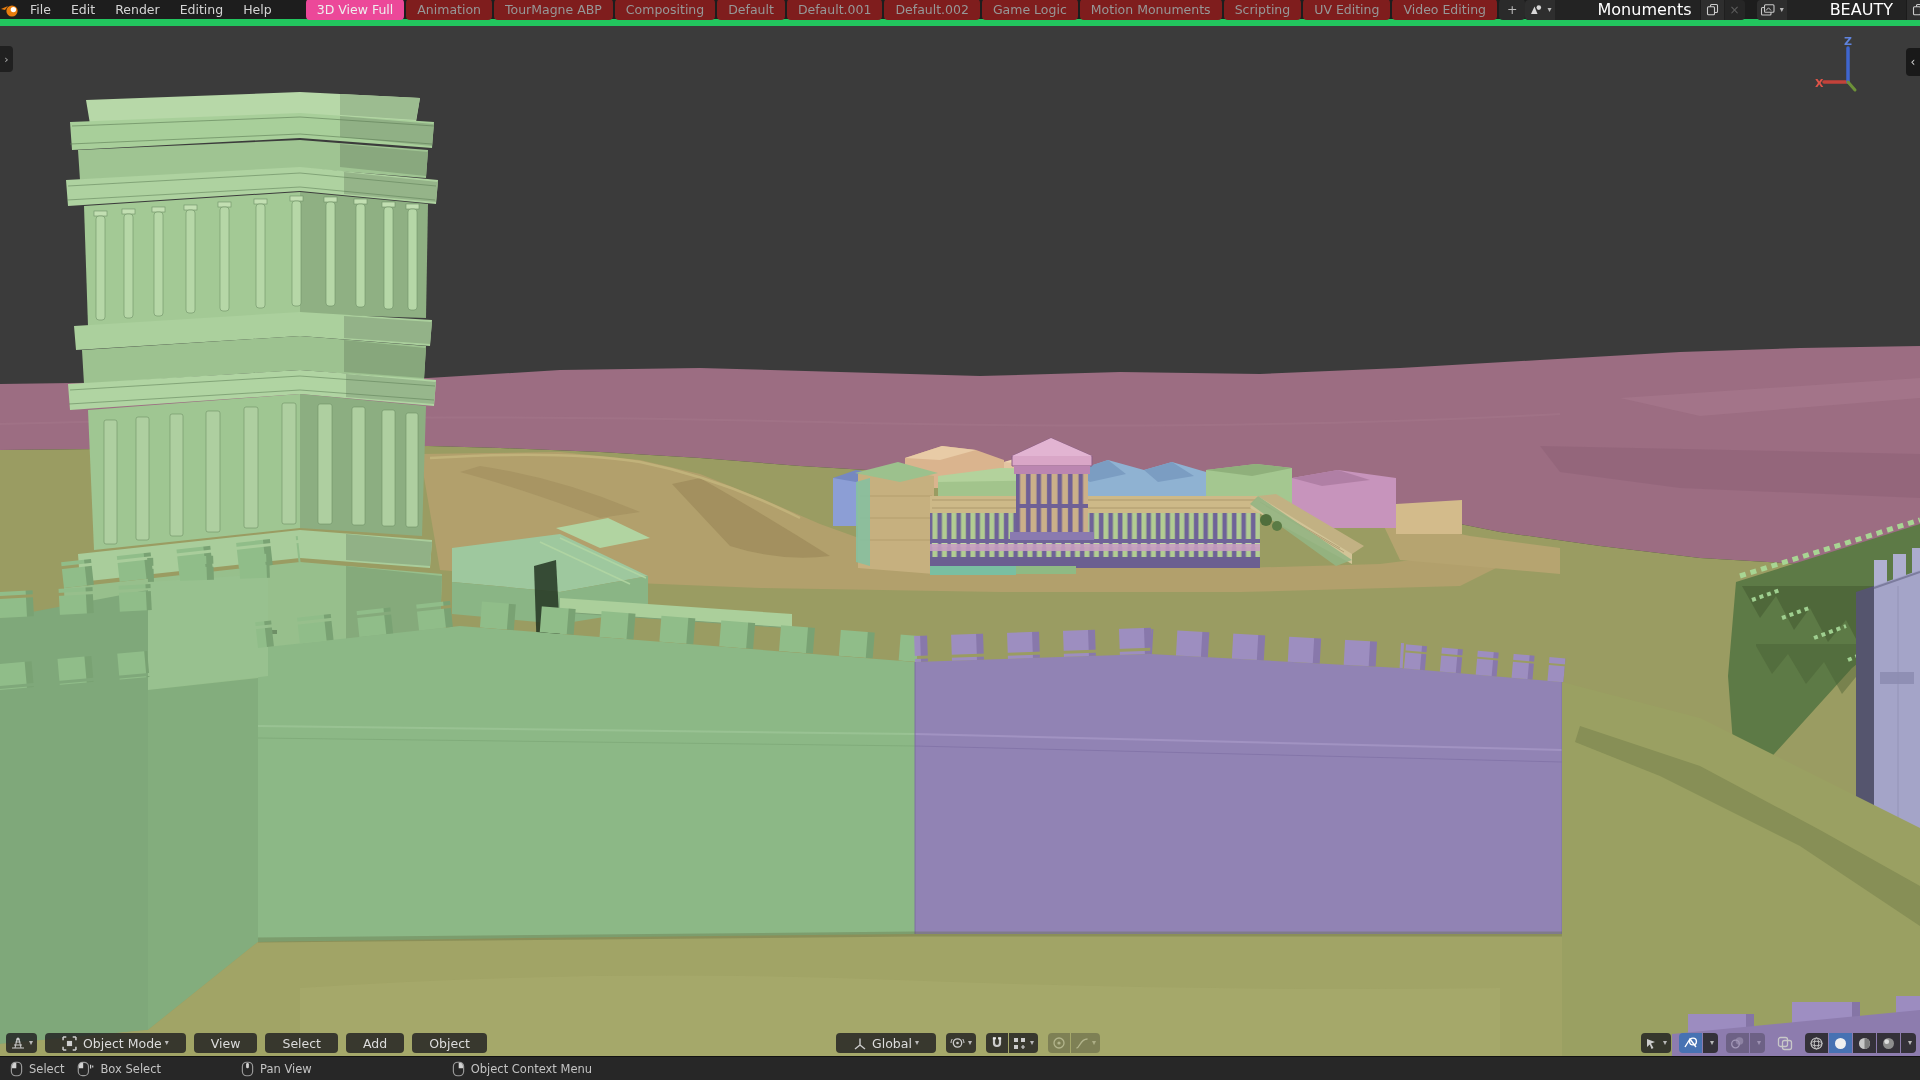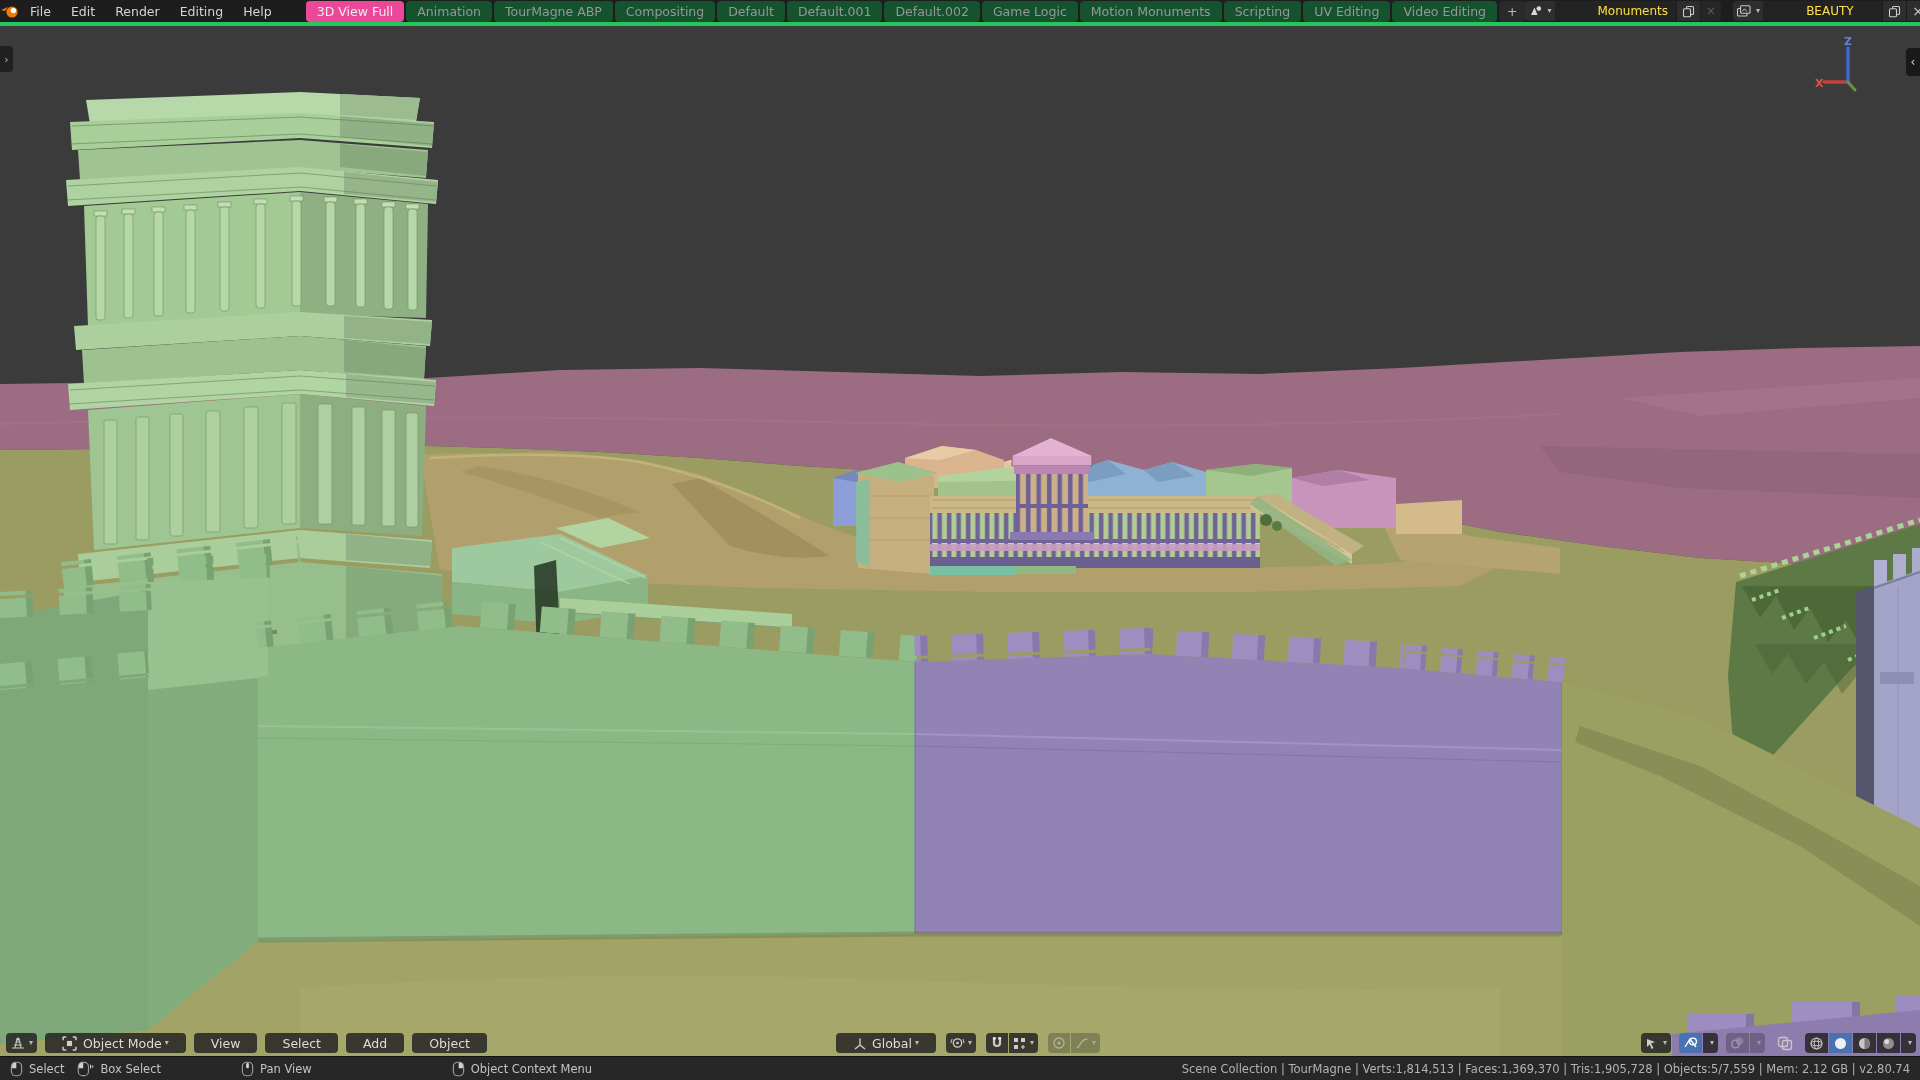--- a/index.html
+++ b/index.html
@@ -1,30 +1,30 @@
 <!DOCTYPE html>
 <html><head>
 <meta charset="utf-8">
 <style>
   * { margin:0; padding:0; box-sizing:border-box; }
   html,body { width:1920px; height:1080px; overflow:hidden; background:#3b3b3b;
               font-family:"DejaVu Sans","Liberation Sans",sans-serif; }
   .topbar { position:absolute; top:0; left:0; right:0; height:26px; background:#1d1d1d;
-            border-bottom:4px solid #22c55e; display:flex; align-items:center; z-index:30; }
+            border-bottom:7px solid #22c55e; display:flex; align-items:center; z-index:30; }
   .logo { width:30px; display:flex; justify-content:center; align-items:center; }
   .menus { display:flex; align-items:center; }
   .menu-item { color:#d4d4d4; font-size:12.5px; padding:4px 10px; border-radius:3px; }
   .tabs { display:flex; align-items:center; gap:2px; margin-left:24px; }
-  .tab { background:#14532d; color:#979797; font-size:12.5px; padding:3px 11px; border-radius:4px; white-space:nowrap; }
+  .tab { background:#7f1d1d; color:#979797; font-size:12.5px; padding:3px 11px; border-radius:4px; white-space:nowrap; }
   .tab.active { background:#ec4899; color:#eeeeee; }
   .tab.plus { padding:3px 8px; color:#b9b9b9; background:#2a2a2a; }
   .topbar-right { margin-left:auto; display:flex; gap:12px; padding-right:4px; }
   .id-block { display:flex; align-items:stretch; background:#232323; border-radius:4px; height:20px; overflow:hidden; }
   .id-icon-btn { display:flex; align-items:center; background:#2e2e2e; padding:0 3px; gap:1px; }
-  .id-text { color:#fde047; font-size:12px; padding:0 8px; display:flex; align-items:center; min-width:84px;margin-left:35px; }
+  .id-text { color:#ffffff; font-size:16px; padding:0 8px; display:flex; align-items:center; min-width:84px;margin-left:35px; }
   .id-action { color:#c9c9c9; padding:0 5px; background:#2e2e2e; display:flex; align-items:center; border-left:1px solid #1b1b1b; font-size:12px; }
   .dim { opacity:.35; }
   .caret { font-size:8px; color:#b9b9b9; margin-left:3px; line-height:1; }
 
   .viewport { position:absolute; top:26px; bottom:24px; left:0; right:0; overflow:hidden; background:#3b3b3b; }
   .scene { position:absolute; inset:0; width:100%; height:100%; }
 
   .tool-toggle { position:absolute; left:0; top:20px; width:13px; height:26px; background:#202020;
                  border-radius:0 4px 4px 0; color:#b5b5b5; display:flex; align-items:center; justify-content:center;
                  font-size:11px; z-index:10; }
@@ -555,14 +555,13 @@
     </svg>
     <span>Pan View</span>
   </span>
   <span class="hint" style="margin-left:140px">
     <svg width="13" height="16" viewBox="0 0 12 15">
       <rect x="1.2" y="1.2" width="9.6" height="12.6" rx="4" fill="none" stroke="#9a9a9a" stroke-width="1.1"></rect>
       <path d="M6.2,1.6 H7.4 Q10.2,1.6 10.2,5 V6.8 H6.2 Z" fill="#d2d2d2"></path>
     </svg>
     <span>Object Context Menu</span>
   </span>
-  <span class="stats">Scene Collection | TourMagne | Verts:1,814,513 | Faces:1,369,370 | Tris:1,905,728 | Objects:5/7,559 | Mem: 2.12 GB | v2.80.74</span>
 </div>
 
 </body></html>

